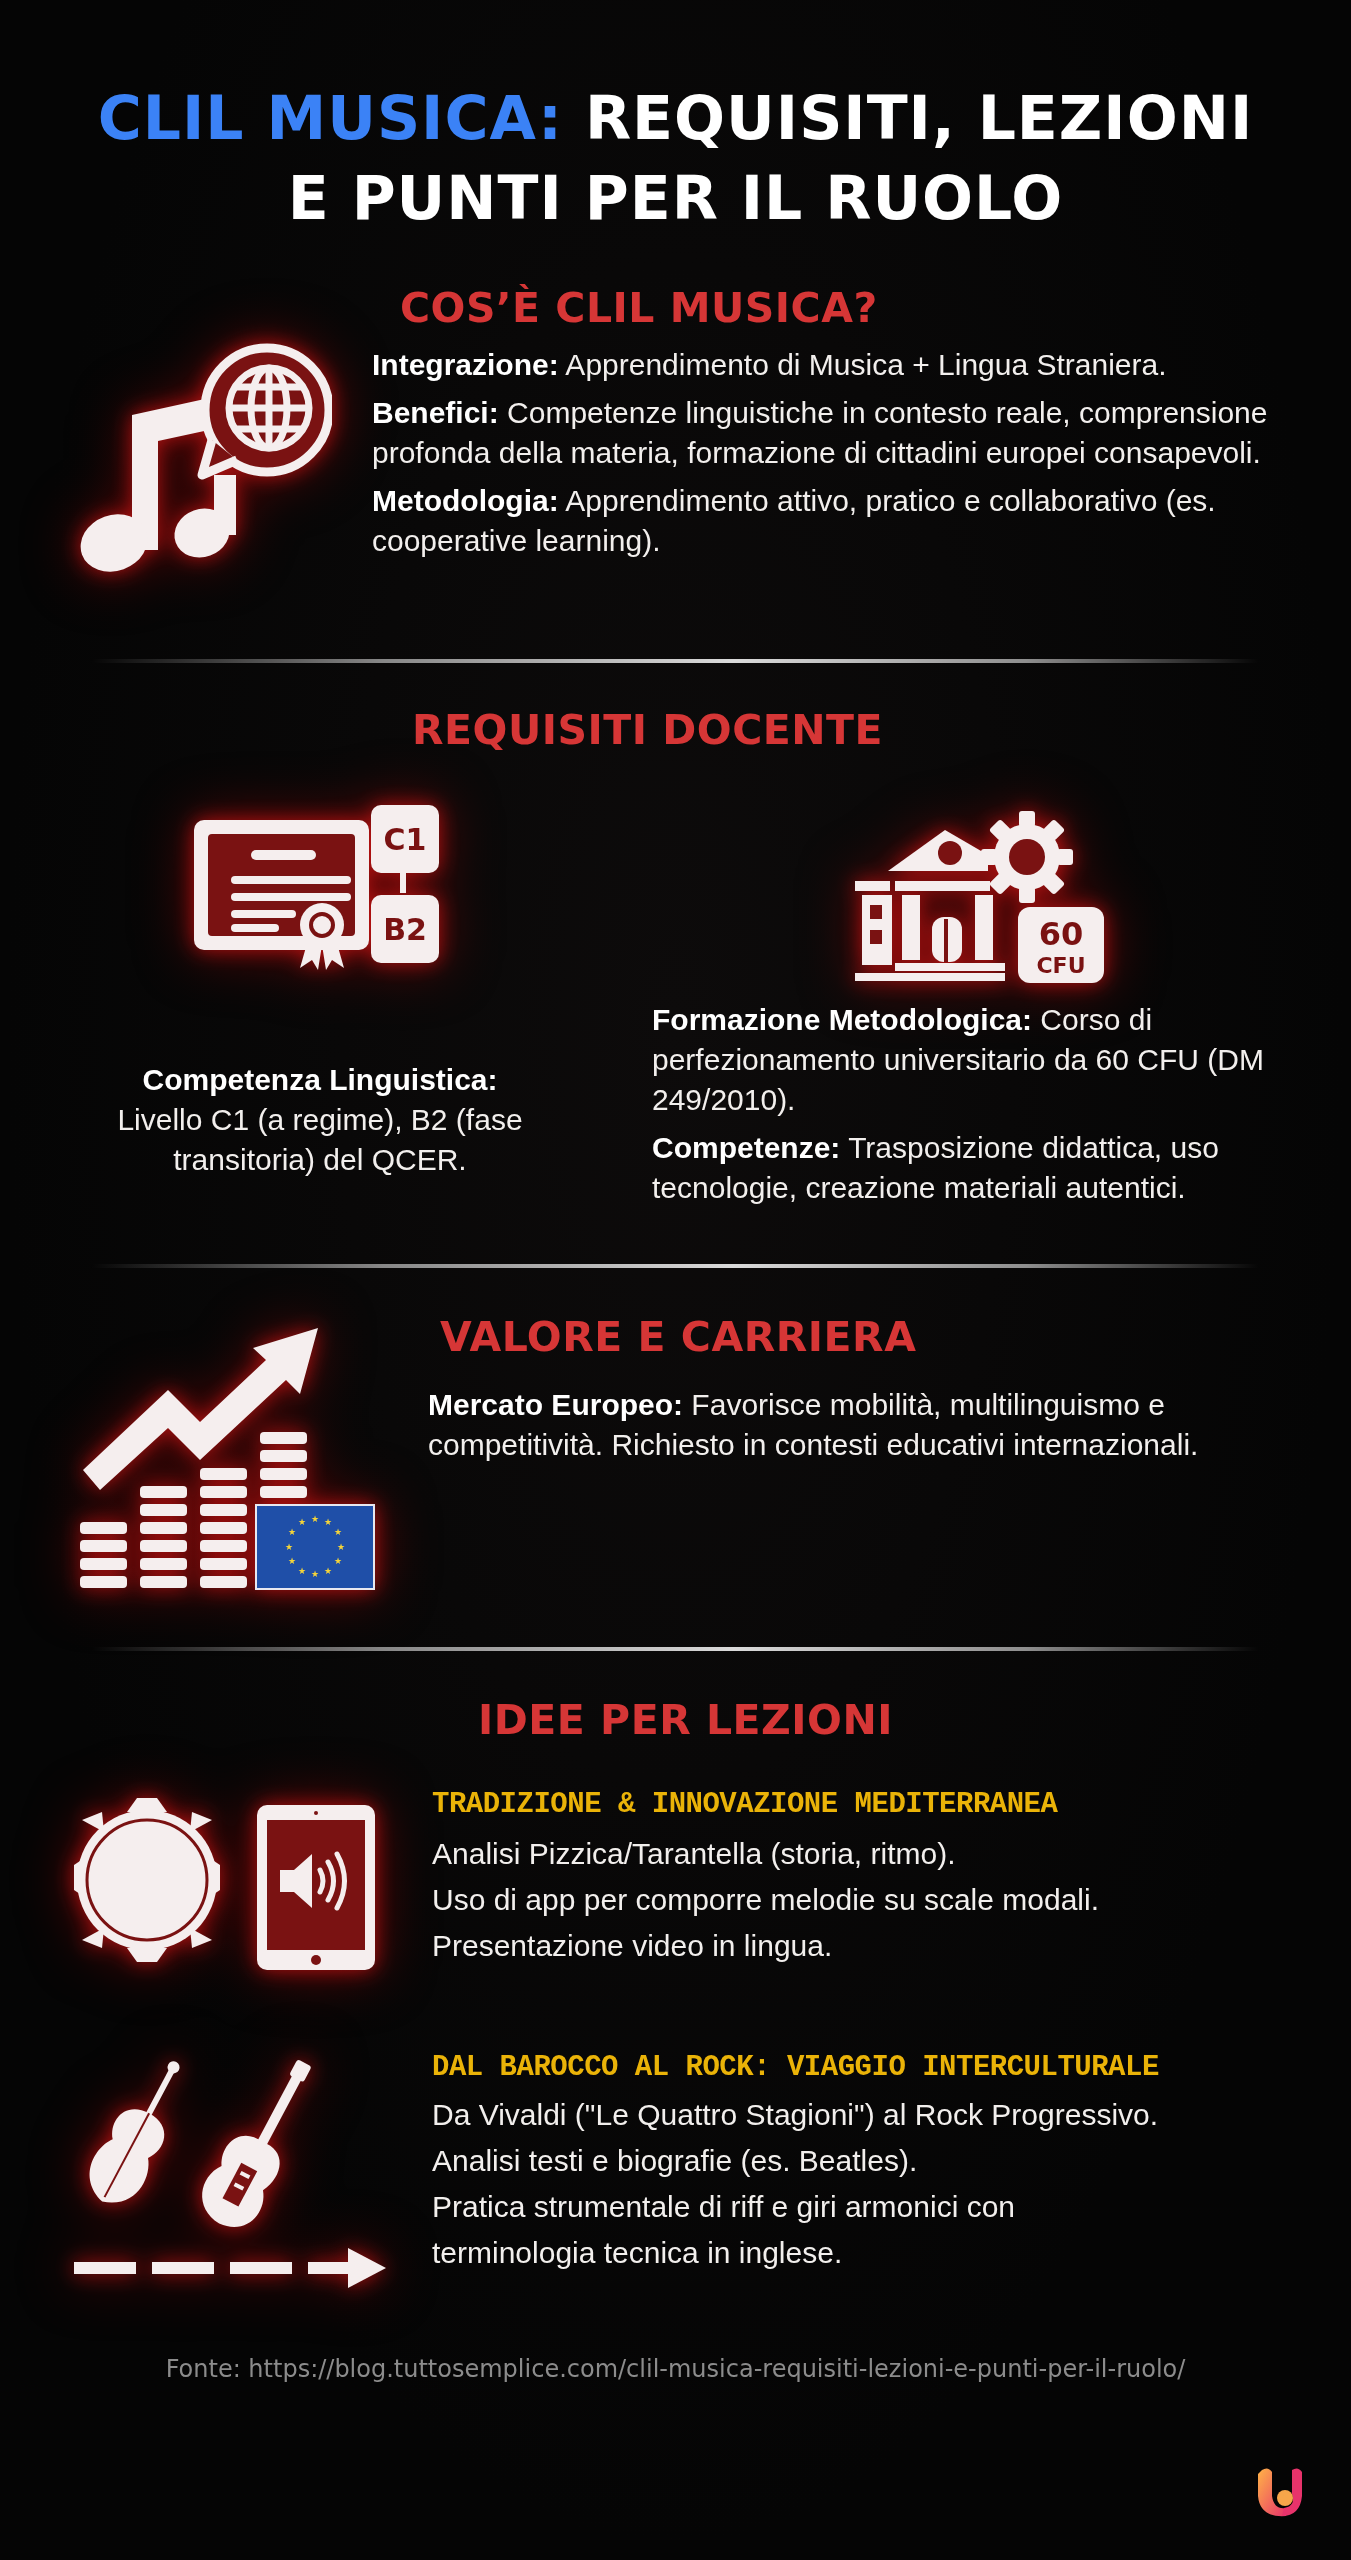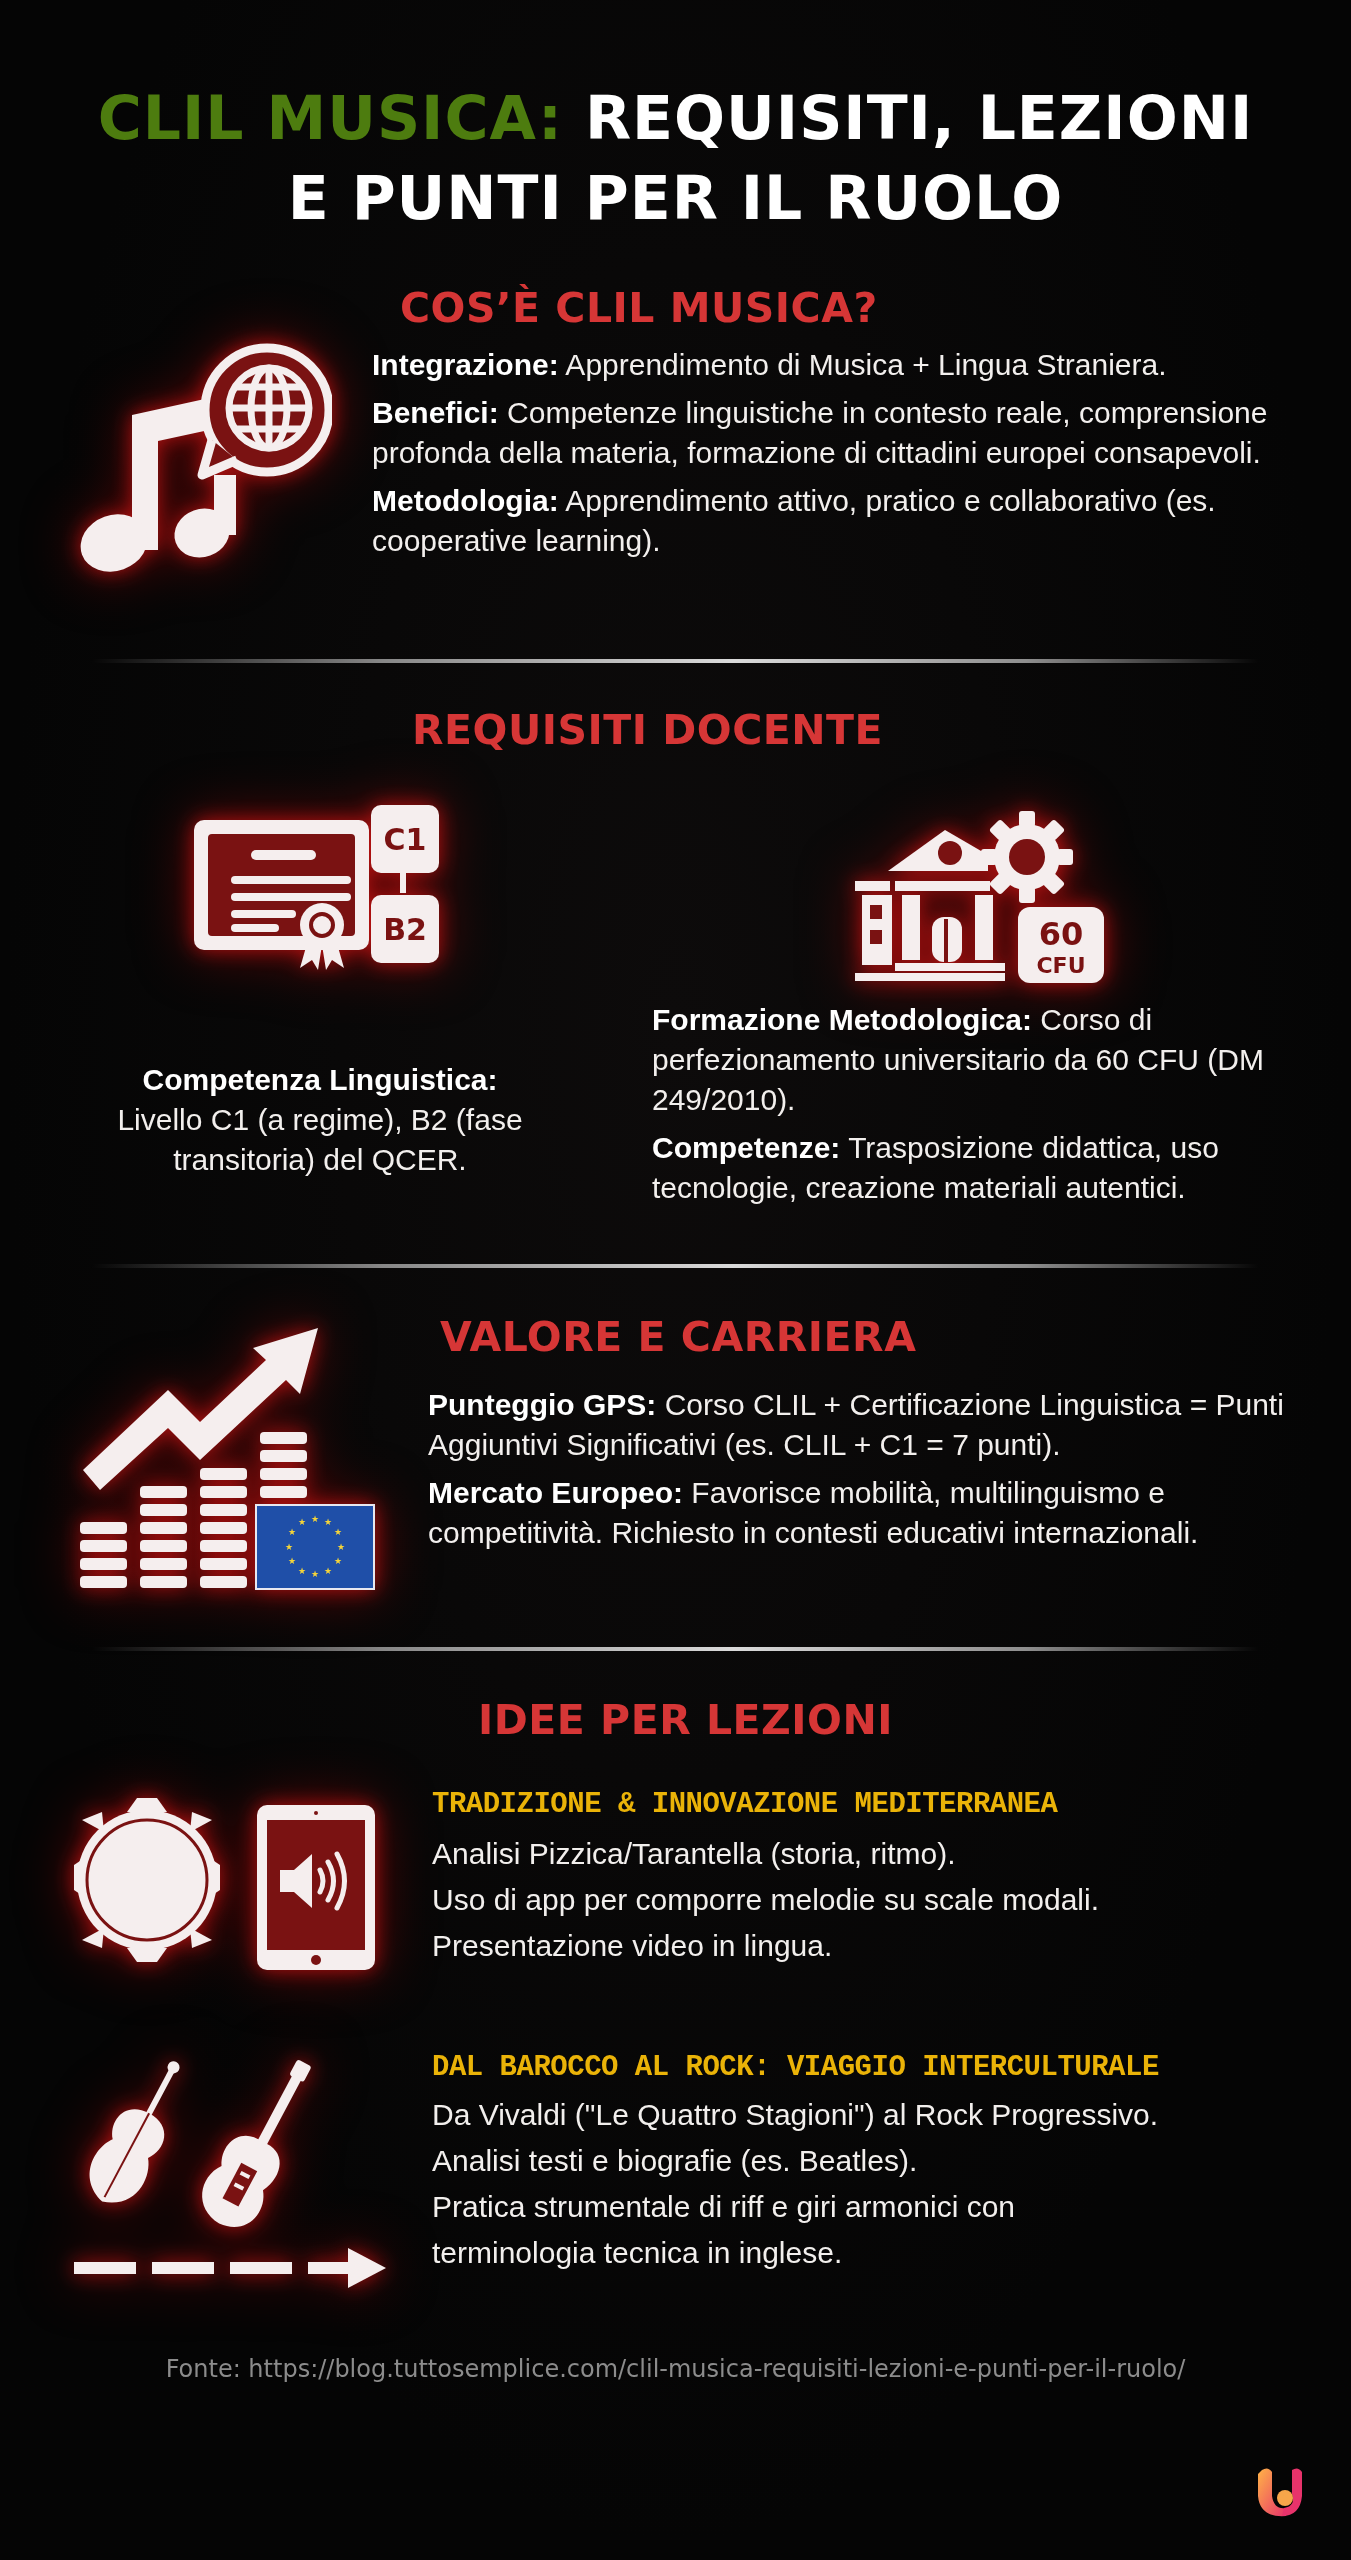--- a/index.html
+++ b/index.html
@@ -9,21 +9,21 @@
     font-family: "Liberation Sans", "DejaVu Sans", sans-serif;
     color: #f4f0ee;
     background: radial-gradient(ellipse at 50% 40%, #0d0b0b 0%, #050505 70%);
   }
   .abs { position: absolute; }
   .title {
     left: 0; width: 1351px; top: 78px; text-align: center;
     font-family: "DejaVu Sans", sans-serif; font-weight: bold;
     font-size: 60px; line-height: 80px; letter-spacing: 1px; color: #ffffff;
   }
-  .title .red { color: #4d7c0f; }
+  .title .red { color: #3b82f6; }
   .h2 {
     font-family: "DejaVu Sans", sans-serif; font-weight: bold;
     font-size: 41px; line-height: 50px; color: #d63636; letter-spacing: 0.5px; margin-left: 28px;
   }
   .body-text {
     font-family: "Liberation Sans", sans-serif;
     font-size: 30px; line-height: 40px; color: #f2efed;
   }
   .body-text b { font-weight: bold; color: #ffffff; }
   .para { margin-bottom: 8px; }
@@ -190,21 +190,20 @@
         <text x="211" y="240">★</text>
         <text x="214" y="225">★</text>
         <text x="224" y="215">★</text>
     </g>
   </svg>
 </div>
 
 <div class="abs h2" style="left:412px; top:1312px;">VALORE E CARRIERA</div>
 
 <div class="abs body-text" style="left:428px; top:1385px; width:880px;">
-  <div class="para"><b>Punteggio GPS:</b><span> Corso CLIL + Certificazione Linguistica = Punti Aggiuntivi Significativi (es. CLIL + C1 = 7 punti).</span></div>
   <div class="para"><b>Mercato Europeo:</b><span> Favorisce mobilità, multilinguismo e competitività. Richiesto in contesti educativi internazionali.</span></div>
 </div>
 
 <div class="abs divider" style="top:1647px;"></div>
 
 <div class="abs h2" style="left:450px; top:1695px;">IDEE PER LEZIONI</div>
 
 <div class="iconbox glow" style="left:62px; top:1790px; width:320px; height:180px;">
   <svg width="320" height="180" viewBox="0 0 320 180">
     <g fill="#f5eeee">

